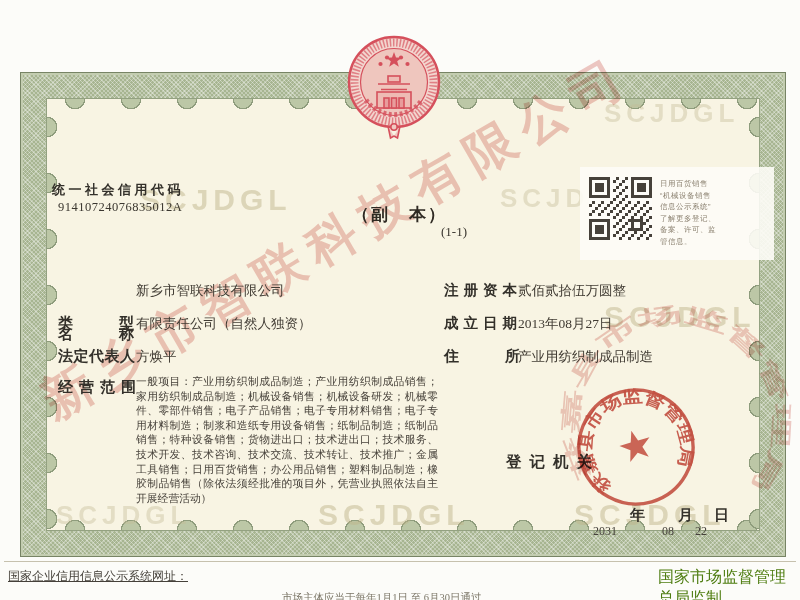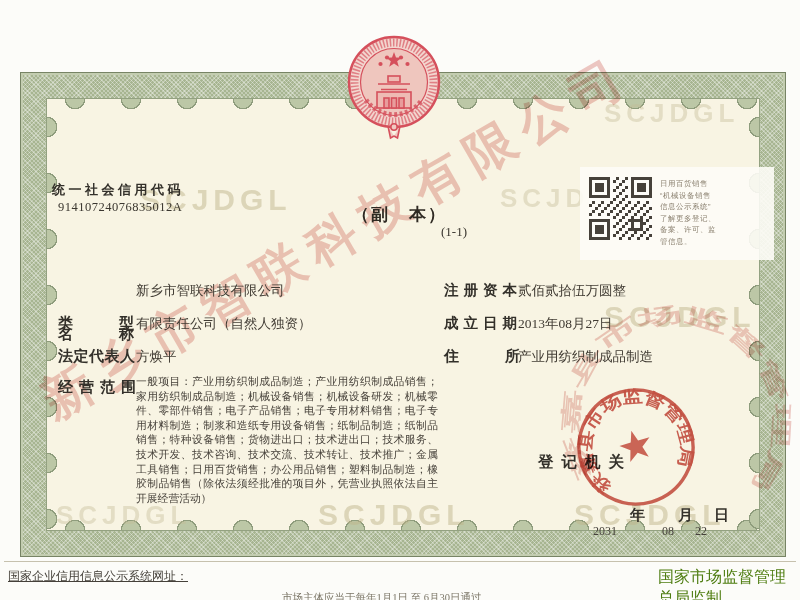--- a/index.html
+++ b/index.html
@@ -66,21 +66,21 @@
   .ls4{font-size:15px;letter-spacing:6px;}    
   .ls5{font-size:15px;letter-spacing:.5px;}   
   .ls4r{font-size:14.5px;letter-spacing:5px;} 
   .fval{font-size:13.5px;}
   .scope-val{position:absolute;left:136px;top:374px;width:302px;
       font-family:"Liberation Serif",serif;font-size:10.8px;line-height:14.6px;
       color:#46413a;text-align:justify;white-space:normal;}
 
   
   .authority-lbl{position:absolute;left:506px;top:452px;font-size:15.5px;
-      font-weight:bold;letter-spacing:8px;color:#33302a;margin-left:32px;}
+      font-weight:bold;letter-spacing:8px;color:#33302a;}
   .seal{position:absolute;left:572px;top:383px;mix-blend-mode:multiply;
       transform:rotate(-16deg);}
   .ghost-seal{position:absolute;left:556px;top:300px;opacity:.3;
       mix-blend-mode:multiply;transform:rotate(8deg);}
   .date-lbl{position:absolute;font-size:15px;font-weight:bold;color:#33302a;}
   .date-val{position:absolute;font-size:12px;font-family:"Liberation Serif",serif;
       color:#44403a;}
 
   
   .edge-line{position:absolute;left:4px;top:561px;width:792px;height:1px;

